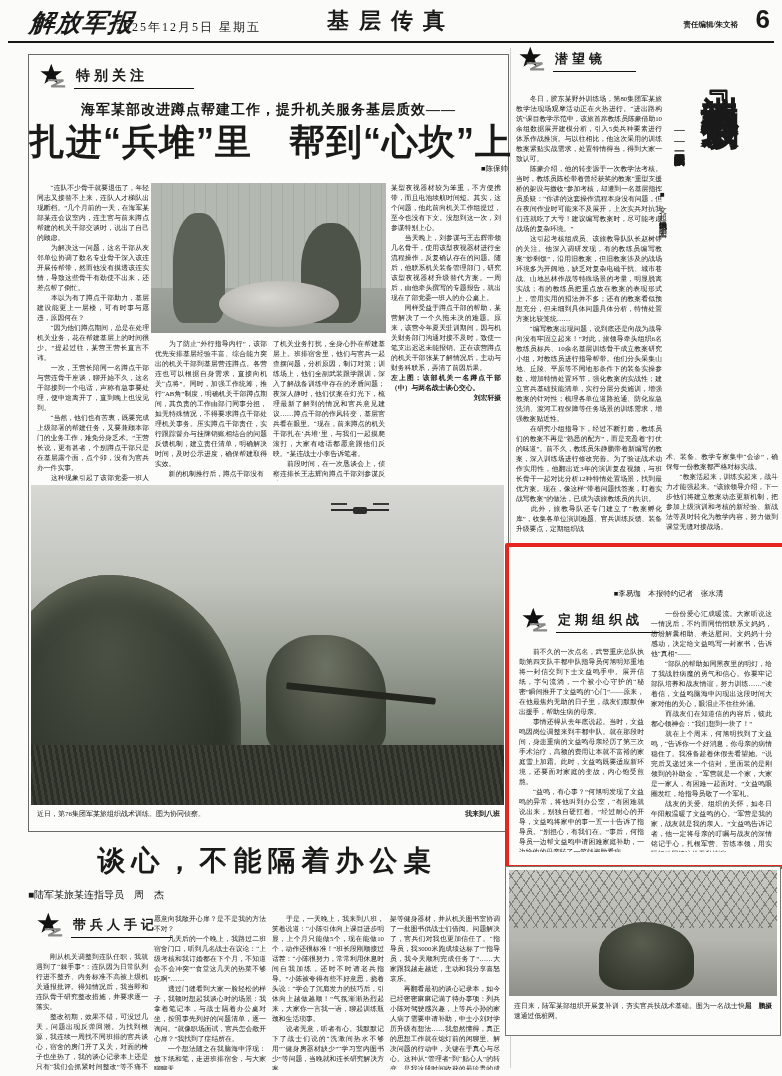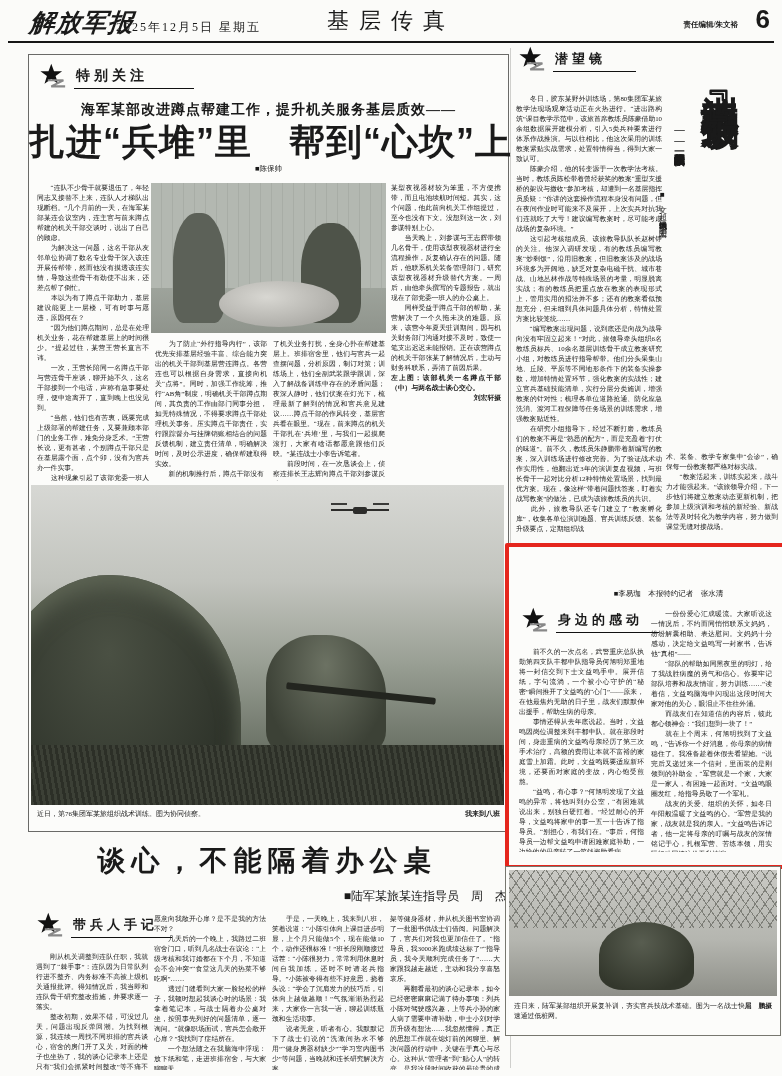--- a/index.html
+++ b/index.html
@@ -4,21 +4,21 @@
 <style>
   html,body{margin:0;padding:0;background:#e8e8e6;}
   .page{position:relative;width:782px;height:1076px;background:#fbfbf9;margin:0 auto;
         font-family:"Liberation Serif","DejaVu Serif",serif;color:#1a1a1a;overflow:hidden;
         border-right:1px solid #c9c9c6;}
   
   .masthead{position:absolute;left:0;top:0;width:100%;height:40px;}
   .logo{position:absolute;left:30px;top:6px;font-size:25px;font-weight:bold;font-style:italic;
         transform:skewX(-6deg);letter-spacing:1px;font-family:"Liberation Serif",serif;}
   .mdate{position:absolute;left:116px;top:19px;font-size:12px;letter-spacing:2px;}
-  .msection{position:absolute;left:0;right:0;top:6px;text-align:center;font-size:22px;font-weight:normal;
+  .msection{position:absolute;left:0;right:0;top:6px;text-align:center;font-size:22px;font-weight:bold;
         letter-spacing:10px;font-family:"Liberation Sans","DejaVu Sans",sans-serif;}
   .meditor{position:absolute;right:44px;top:20px;font-size:7.5px;font-weight:bold;}
   .mpage{position:absolute;right:12px;top:4px;font-size:26px;font-weight:bold;
         font-family:"Liberation Sans",sans-serif;}
   .mrule{position:absolute;left:8px;right:8px;top:41px;border-top:2px solid #161616;}
   .vsep{position:absolute;left:510px;top:48px;bottom:8px;border-left:1px solid #cfcfcc;}
   
   .badge{display:flex;align-items:flex-end;gap:7px;}
   .badge svg{width:28px;height:26px;flex:0 0 auto;}
   .badge .lblwrap{border-bottom:1.5px solid #111;padding:0 46px 3px 2px;}
@@ -27,21 +27,21 @@
   .badge.small .lbl{font-size:13px;}
   
   .para p{margin:0;text-align:justify;text-justify:inter-character;}
   .coltext{position:absolute;font-size:6.8px;line-height:10px;overflow:hidden;}
   
   .sfbox{position:absolute;left:28px;top:54px;width:479px;height:776px;border:1px solid #6a6a68;background:#fcfcfa;}
   .sf-badge{position:absolute;left:10px;top:8px;}
   .sf-kicker{position:absolute;left:0;right:0;top:46px;text-align:center;font-size:14px;font-weight:bold;letter-spacing:1px;}
   .sf-headline{position:absolute;left:0;right:0;top:63px;text-align:center;font-size:36px;font-weight:bold;
         font-family:"Liberation Sans","DejaVu Sans",sans-serif;letter-spacing:1px;white-space:nowrap;}
-  .sf-byline{position:absolute;left:0;right:0;top:109px;text-align:center;font-size:7.5px;}
+  .sf-byline{position:absolute;left:0;right:0;top:109px;text-align:right;font-size:7.5px;}
   .inset-photo{position:absolute;left:122px;top:128px;width:235px;height:150px;background:
         linear-gradient(180deg,#b8bcb6 0%,#aab0a8 45%,#8f948c 100%);overflow:hidden;}
   .inset-photo .bldg{position:absolute;left:0;top:0;width:100%;height:70%;
         background:repeating-linear-gradient(90deg,#b3b8b1 0 10px,#a8ada6 10px 11px);}
   .inset-photo .fig{position:absolute;border-radius:45% 45% 20% 20%;background:#5c6158;}
   .inset-photo .table{position:absolute;left:68px;top:98px;width:120px;height:46px;border-radius:50%;
         background:radial-gradient(ellipse at 40% 35%,#d8d7d2,#9e9d98);}
   .bigphoto{position:absolute;left:2px;top:430px;width:473px;height:320px;overflow:hidden;
         background:linear-gradient(180deg,#d7d8d4 0%,#c2c4be 30%,#9aa095 55%,#6f766a 80%,#474c43 100%);}
   .drone{position:absolute;left:300px;top:18px;width:58px;height:12px;}
@@ -54,21 +54,21 @@
   .soldier2{position:absolute;left:235px;top:150px;width:120px;height:120px;border-radius:40% 50% 20% 20%;
         background:radial-gradient(ellipse at 50% 25%,#6c7263,#3c4136 75%);}
   .rifle{position:absolute;left:255px;top:205px;width:150px;height:7px;background:#23251f;
         transform:rotate(6deg);border-radius:2px;}
   .grass{position:absolute;left:0;bottom:0;width:100%;height:60px;
         background:repeating-linear-gradient(80deg,#3c4036 0 3px,#2c2f27 3px 6px);}
   .sf-caprow{position:absolute;left:8px;right:8px;top:754px;font-size:7px;display:flex;justify-content:space-between;}
   
   .talk-headline{position:absolute;left:28px;top:842px;width:479px;text-align:center;font-size:28px;
         font-weight:bold;letter-spacing:6px;white-space:nowrap;}
-  .talk-byline{position:absolute;left:28px;top:888px;width:479px;text-align:right;font-size:12px;}
+  .talk-byline{position:absolute;left:28px;top:888px;width:479px;text-align:left;font-size:10px;}
   .hj-badge{position:absolute;left:36px;top:912px;}
   
   .ps-badge{position:absolute;left:518px;top:46px;}
   
   .vtext{writing-mode:vertical-rl;text-orientation:upright;}
   .vh-title{position:absolute;left:694px;top:66px;height:410px;font-size:38px;font-weight:bold;
         font-family:"Liberation Sans","DejaVu Sans",sans-serif;letter-spacing:2px;}
   .vh-sub{position:absolute;left:672px;top:124px;height:300px;font-size:10.5px;font-weight:bold;}
   .vh-byline{position:absolute;left:656px;top:190px;height:270px;font-size:8px;}
   
@@ -228,21 +228,21 @@
   <div class="vtext vh-sub">——第八十集团军某旅按实战要求组训的一段经历</div>
   <div class="vtext vh-byline">■文　超　本报特约通讯员　王宏阳</div>
 
   <section class="redbox">
     <div class="lt-byline">■李易珈　本报特约记者　张水清</div>
     <div class="badge small gd-badge">
       <svg viewBox="0 0 32 30">
         <polygon points="14,1 17.2,9.5 26.5,9.5 19,15 21.8,24 14,18.5 6.2,24 9,15 1.5,9.5 10.8,9.5" fill="#111"></polygon>
         <path d="M10 20 L28 20 L14 27 L30 27" stroke="#888" stroke-width="2.4" fill="none"></path>
       </svg>
-      <div class="lblwrap" style="padding-right:16px;"><span class="lbl">身边的感动</span></div>
+      <div class="lblwrap" style="padding-right:16px;"><span class="lbl">定期组织战</span></div>
     </div>
     <div class="coltext para" style="left:10px;top:100px;width:125px;height:205px;">
         <p>　　前不久的一次点名，武警重庆总队执勤第四支队丰都中队指导员何旭明郑重地将一封信交到下士文益鸣手中。展开信纸，字句流淌，一个被小心守护的“秘密”瞬间推开了文益鸣的“心门”——原来，在他最焦灼无助的日子里，战友们默默伸出援手，帮助生病的母亲。</p>
         <p>　　事情还得从去年底说起。当时，文益鸣因岗位调整来到丰都中队。就在那段时间，身患重病的文益鸣母亲经历了第三次手术治疗，高额的费用让本就不富裕的家庭雪上加霜。此时，文益鸣既要适应新环境，还要面对家庭的变故，内心饱受煎熬。</p>
         <p>　　“益鸣，有心事？”何旭明发现了文益鸣的异常，将他叫到办公室，“有困难就说出来，别独自硬扛着。”经过耐心的开导，文益鸣将家中的事一五一十告诉了指导员。“别担心，有我们在。”事后，何指导员一边帮文益鸣申请困难家庭补助，一边给他的母亲转了一笔钱资助看病。</p>
       </div>
     <div class="coltext para" style="left:142px;top:62px;width:121px;height:243px;">
         <p>　　一份份爱心汇成暖流。大家听说这一情况后，不约而同悄悄联系文妈妈，纷纷解囊相助、表达慰问。文妈妈十分感动，决定给文益鸣写一封家书，告诉他“真相”——</p>
         <p>　　“部队的帮助如同黑夜里的明灯，给了我战胜病魔的勇气和信心。你要牢记部队培养和战友情谊，努力训练……”读着信，文益鸣脑海中闪现出这段时间大家对他的关心，眼泪止不住往外涌。</p>
         <p>　　而战友们在知道信的内容后，彼此都心领神会：“我们想到一块了！”</p>

